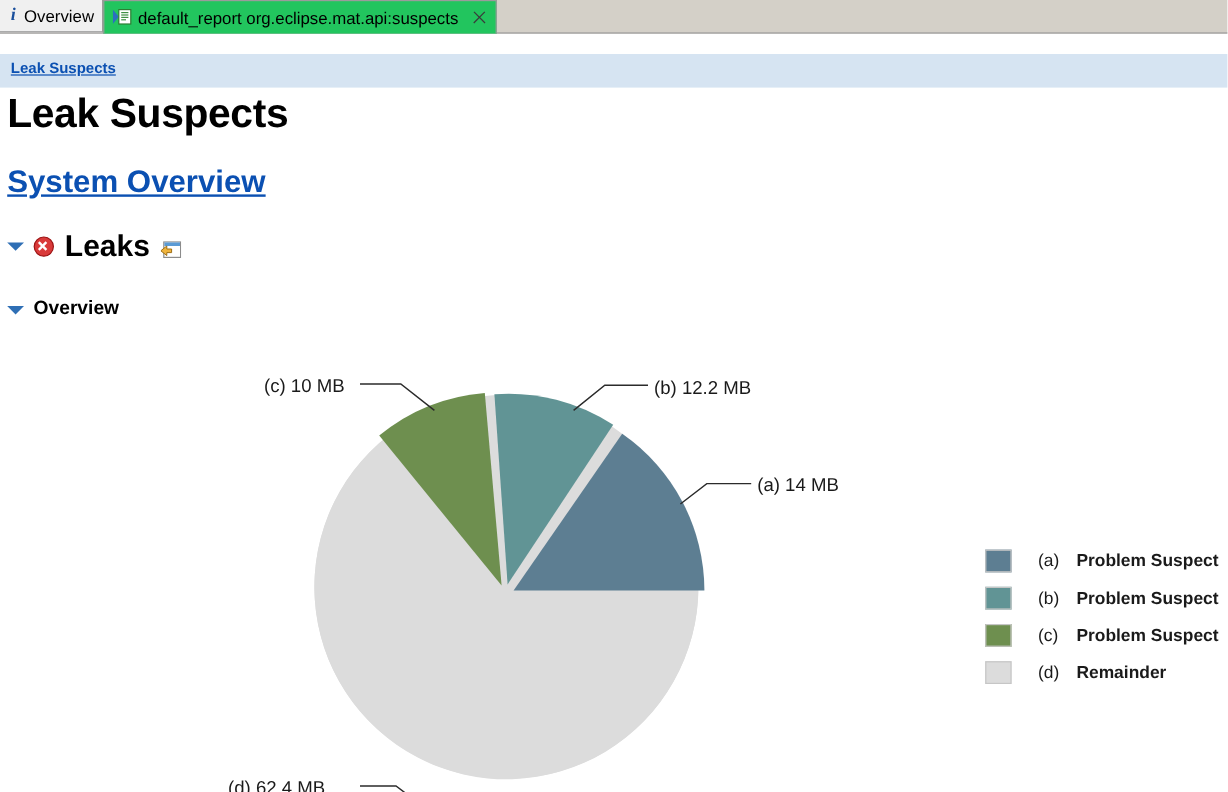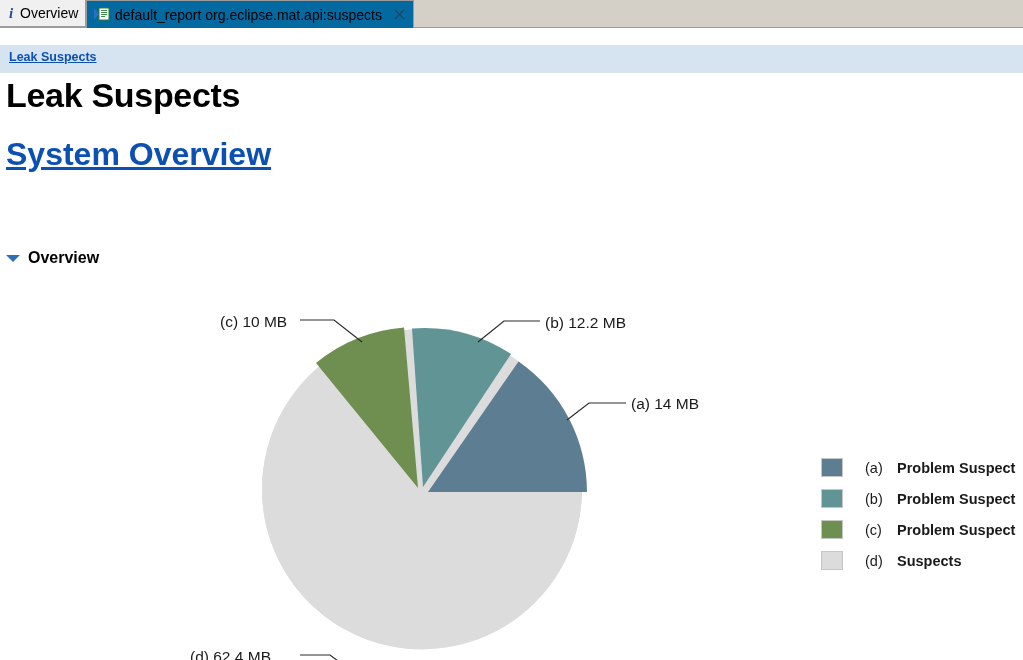--- a/index.html
+++ b/index.html
@@ -25,21 +25,21 @@
     box-sizing: border-box;
     font-size: 14px; color: #000;
     white-space: nowrap;
   }
   .tab-inactive {
     left: 0; background: #f0f0f0;
     border-right: 1px solid #9b9b9b;
     border-bottom: 1px solid #9b9b9b;
   }
   .tab-active {
-    left: 86px; background: #0369a1;
+    left: 86px; background: #22c55e;
     border-left: 1px solid #9b9b9b;
     border-right: 1px solid #9b9b9b;
     border-top: 1px solid #9b9b9b;
     height: 28px;
   }
   .tab-label { font-size: 14px; }
   .tab-close {
     margin-left: 6px; width: 13px; height: 13px;
     display: inline-block; position: relative; cursor: pointer;
   }
@@ -71,21 +71,21 @@
   }
 
   
   .page-title {
     position: absolute; left: 6px; top: 76px;
     font-size: 34px; font-weight: bold; color: #000;
     letter-spacing: -0.3px;
   }
   .section-link {
     position: absolute; left: 6px; top: 136px;
-    font-size: 32px; font-weight: bold; color: #0b50b2;
+    font-size: 26px; font-weight: bold; color: #0b50b2;
     text-decoration: underline; cursor: pointer;
   }
 
   .leaks-row {
     position: absolute; left: 0; top: 189px; height: 32px;
     display: flex; align-items: center;
   }
   .tri-down {
     width: 0; height: 0; margin-left: 6px; margin-right: 8px;
     border-left: 7px solid transparent;
@@ -168,20 +168,32 @@
 
   </div>
 
   <div class="breadcrumb">
     <span class="breadcrumb-link">Leak Suspects</span>
   </div>
 
   <div class="page-title">Leak Suspects</div>
   <div class="section-link">System Overview</div>
 
+  <div class="leaks-row">
+    <span class="tri-down"></span>
+    <span class="err-icon"></span>
+    <span class="leaks-title">Leaks</span>
+    <span class="win-icon">
+      <svg width="17" height="15" viewBox="0 0 17 15">
+        <rect x="2.5" y="0.5" width="14" height="13" fill="#ffffff" stroke="#8c8c8c" stroke-width="1"></rect>
+        <rect x="3" y="1" width="13" height="3" fill="#5b9bd5"></rect>
+        <path d="M0 8 L5 4 L5 6.5 L9 6.5 L9 9.5 L5 9.5 L5 12 Z" fill="#f0b43c" stroke="#9a6b10" stroke-width="0.8" stroke-linejoin="round"></path>
+      </svg>
+    </span>
+  </div>
 
   <div class="overview-row">
     <span class="tri-down"></span>
     <span class="overview-title">Overview</span>
   </div>
 
   <div class="chart-area">
     <svg width="1023" height="380" viewBox="0 0 1023 380">
 
       <path d="M 422 209 L 422 49 A 160 160 0 1 1 421.2 49.002 Z" fill="#dcdcdc"></path>
@@ -220,17 +232,17 @@
       <span class="legend-text">Problem Suspect</span>
     </div>
     <div class="legend-row">
       <span class="legend-swatch" style="background:#6e8f4f"></span>
       <span class="legend-key">(c)</span>
       <span class="legend-text">Problem Suspect</span>
     </div>
     <div class="legend-row">
       <span class="legend-swatch" style="background:#dcdcdc"></span>
       <span class="legend-key">(d)</span>
-      <span class="legend-text">Suspects</span>
+      <span class="legend-text">Remainder</span>
     </div>
   </div>
 
 </div>
 
 </body></html>

